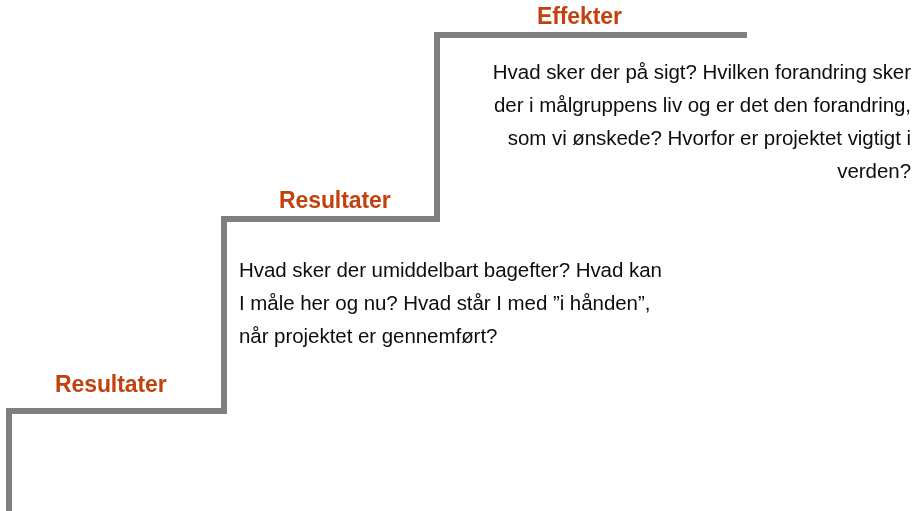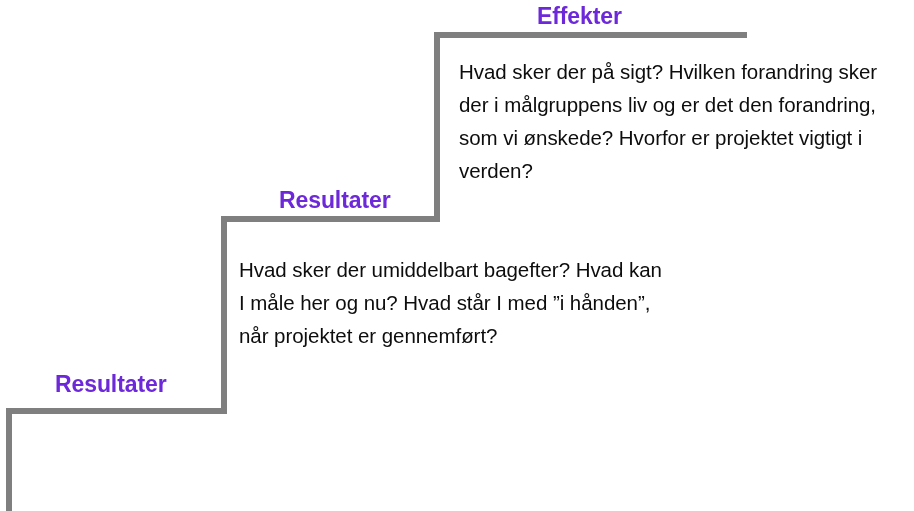--- a/index.html
+++ b/index.html
@@ -28,21 +28,21 @@
     pointer-events: none;
   }
   .step-heading {
     position: absolute;
     margin: 0;
     padding: 0;
     font-family: "Liberation Sans", sans-serif;
     font-weight: bold;
     font-size: 23px;
     line-height: 26px;
-    color: #6d28d9;
+    color: #c2410c;
     letter-spacing: -0.1px;
     white-space: nowrap;
   }
   .step-body {
     position: absolute;
     margin: 0;
     padding: 0;
     font-family: "Liberation Sans", sans-serif;
     font-weight: normal;
     font-size: 20.5px;
@@ -53,20 +53,21 @@
 
   
   #heading-effekter {
     left: 537px;
     top: 3px;
   }
   #body-effekter {
     left: 459px;
     top: 55px;
     width: 452px;
+    text-align: right;
   }
 
   
   #heading-resultater {
     left: 271px;
     top: 187px;
     margin-left: 8px;
   }
   #body-resultater {
     left: 239px;

